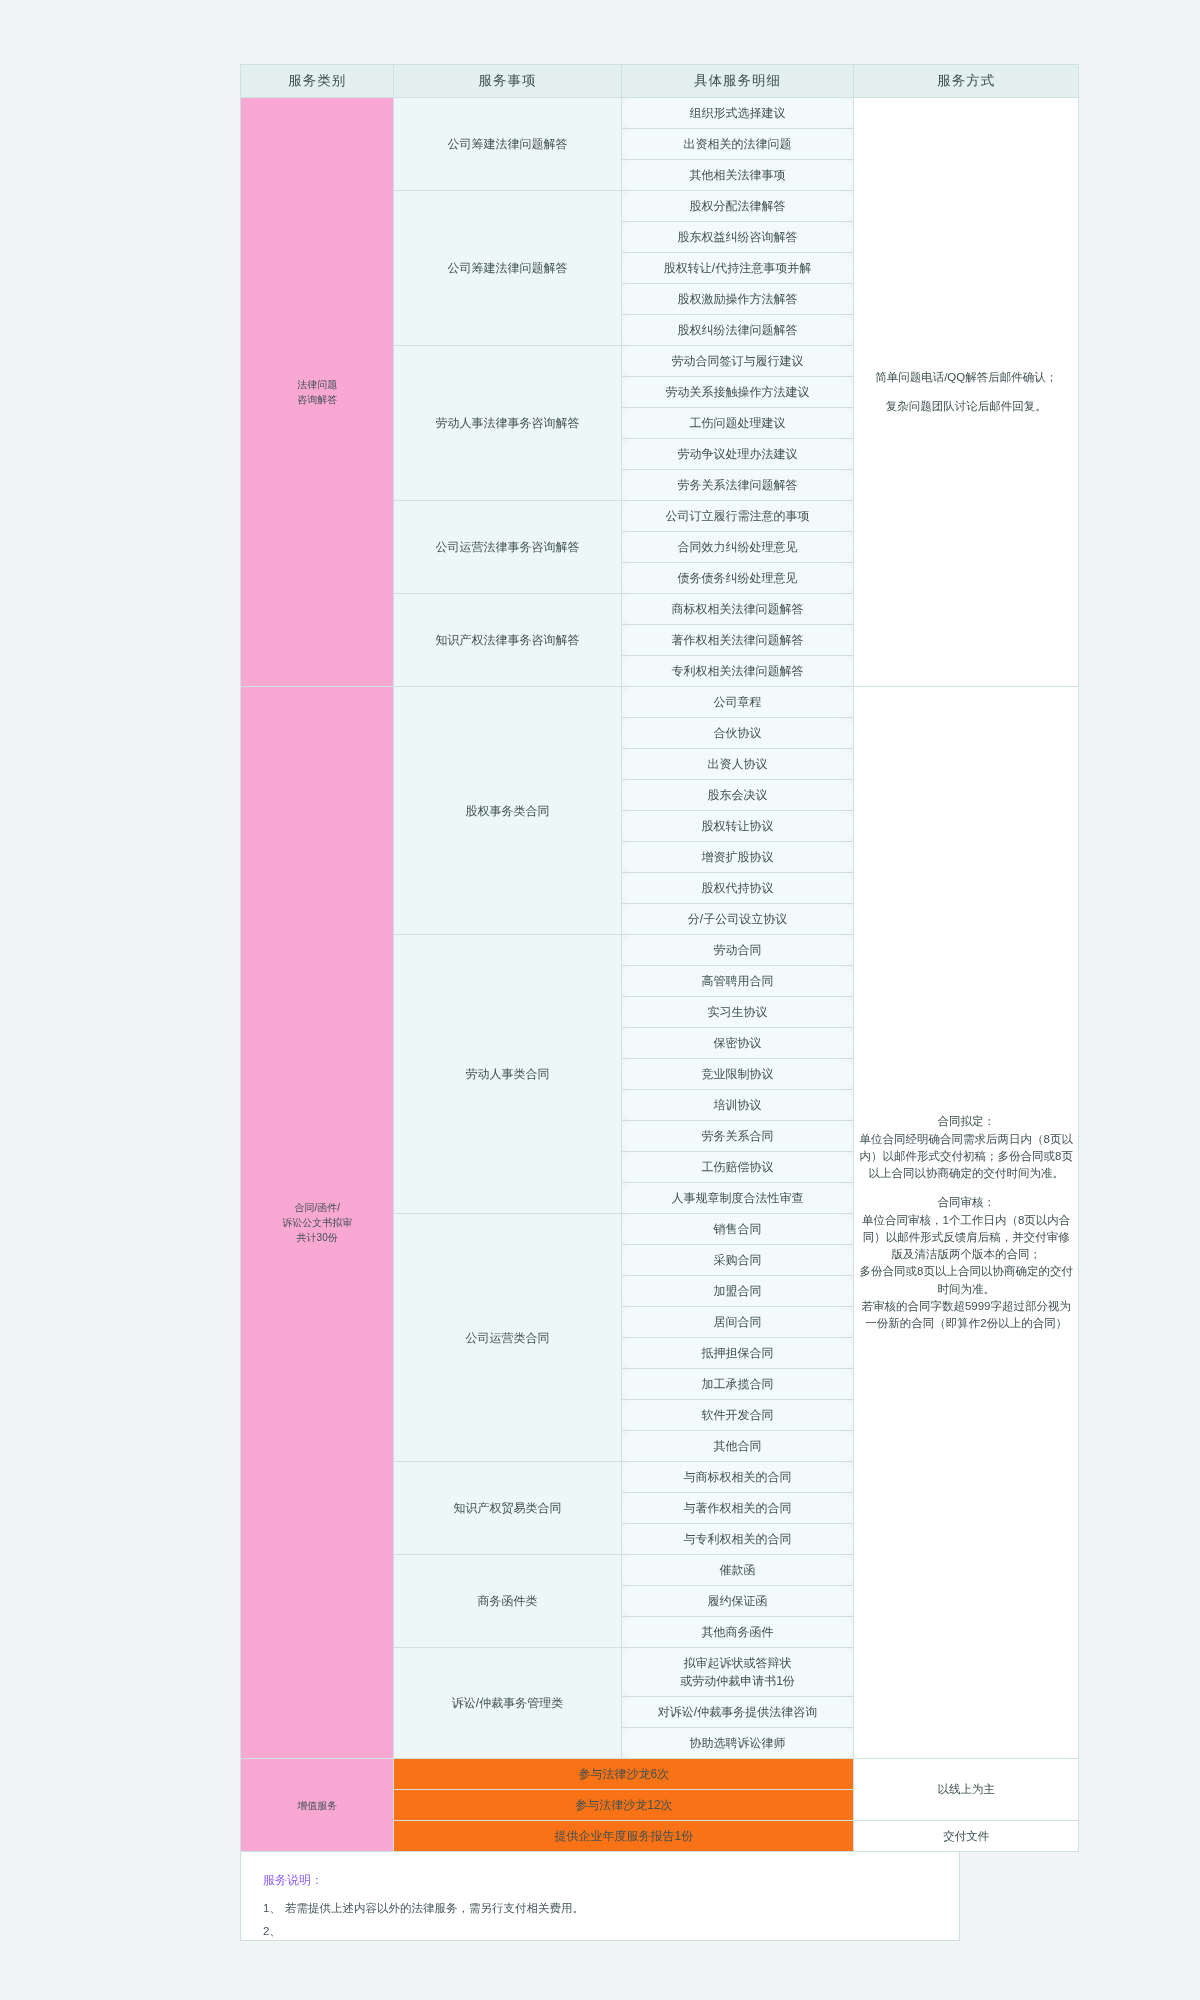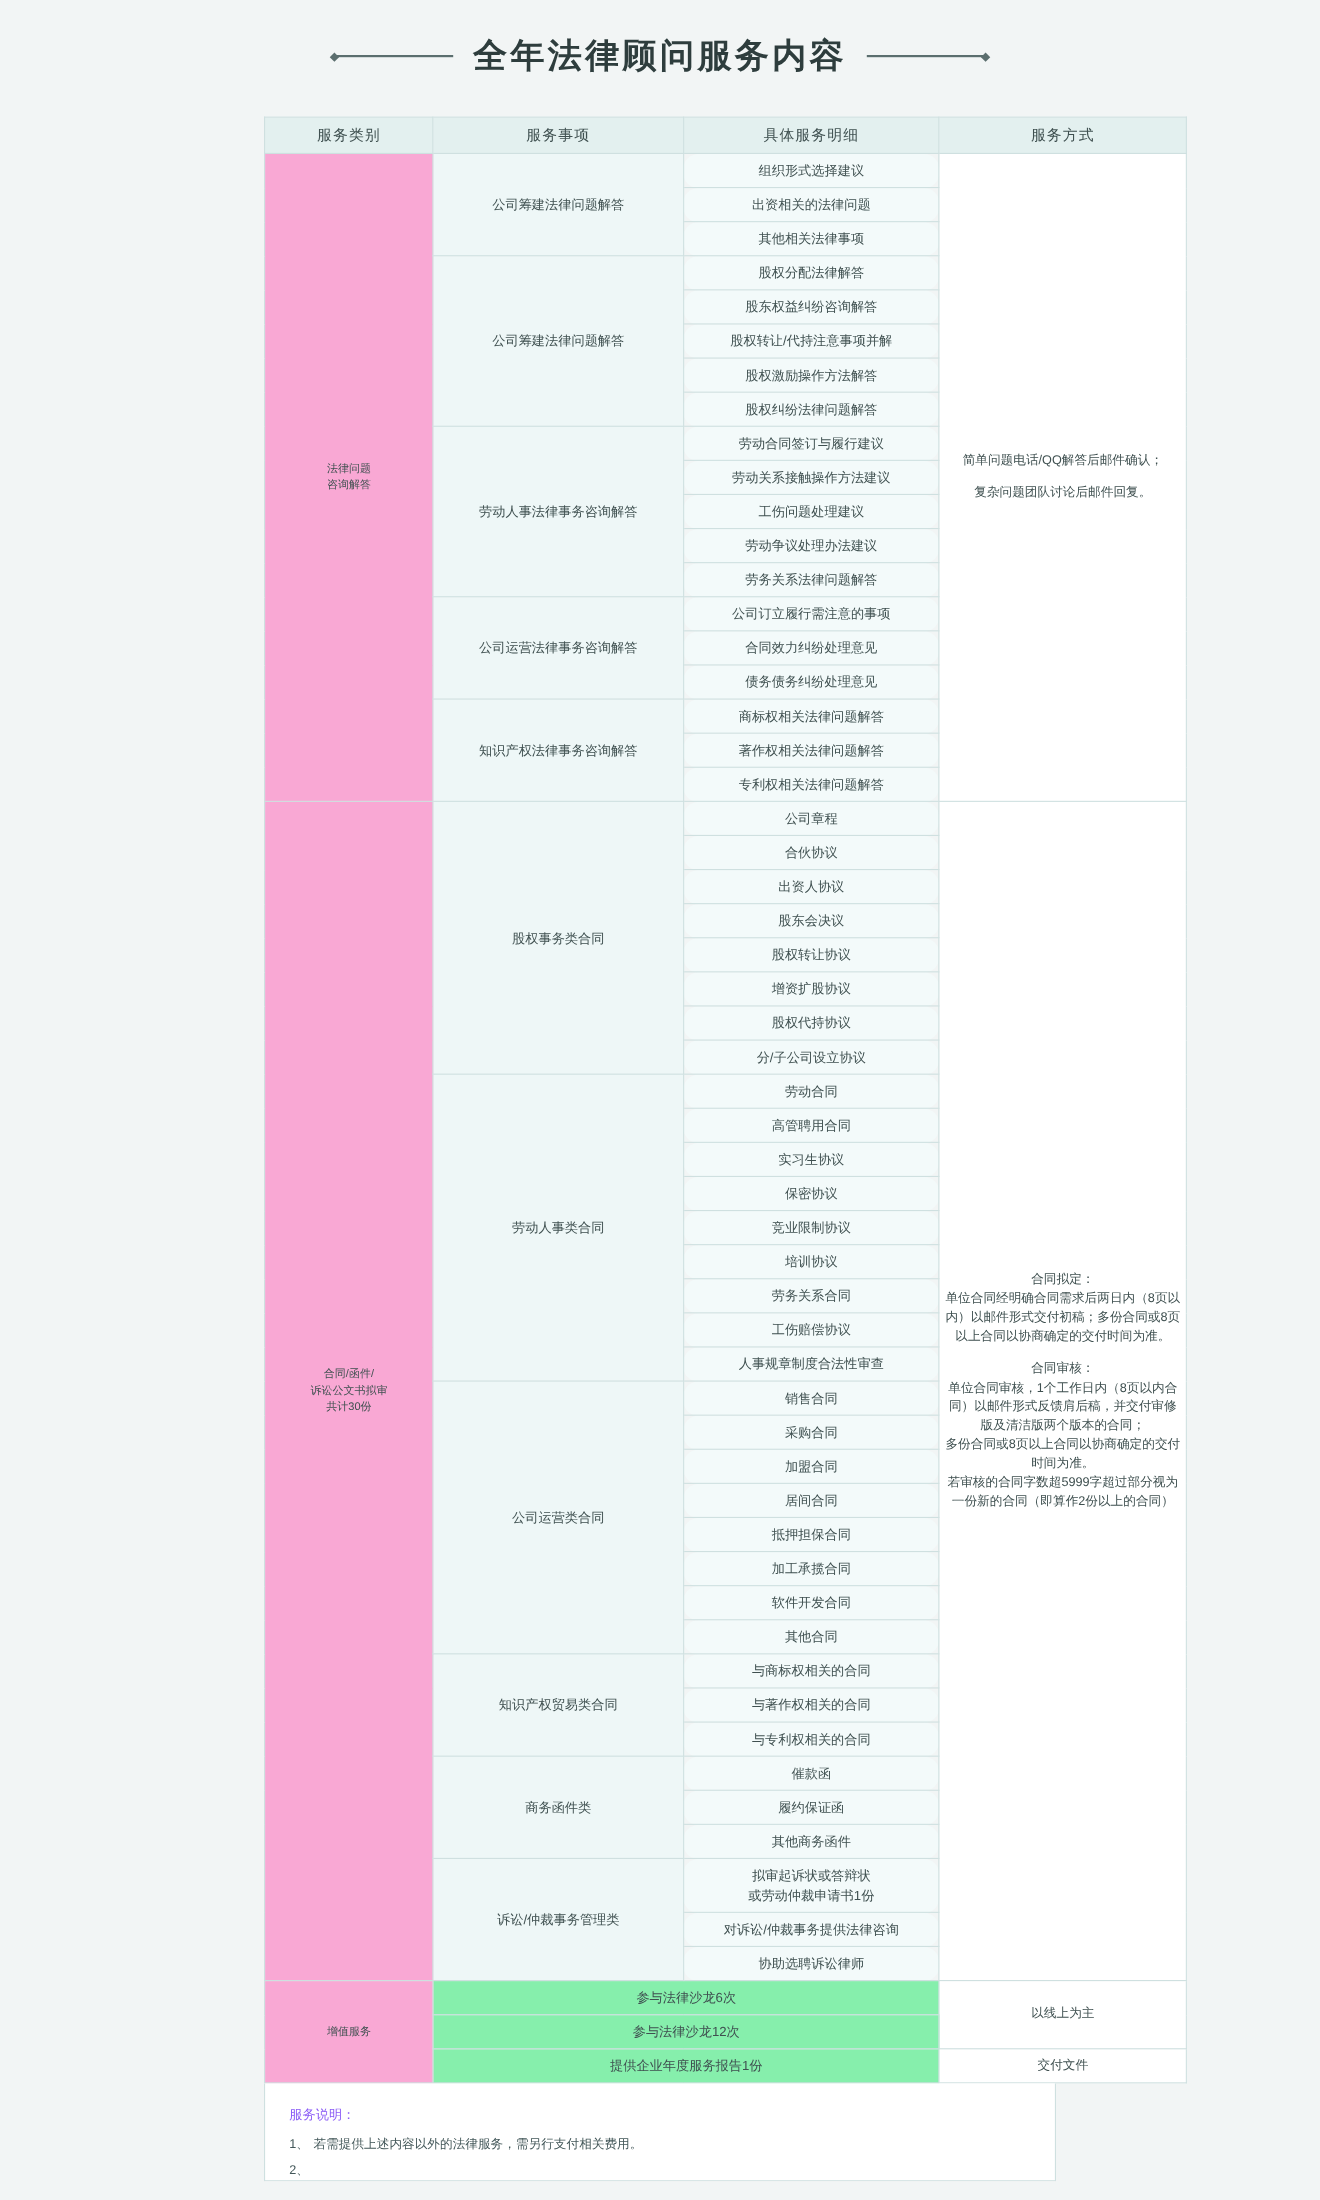--- a/index.html
+++ b/index.html
@@ -65,21 +65,21 @@
     background:#ffffff;
     font-size:11.5px;
     text-align:left;
     padding:8px 12px;
     line-height:1.85;
     vertical-align:middle;
     color:#45585a;
   }
   td.method .gap{display:block;height:12px;}
   td.method.center{text-align:center;}
-  td.value-item{background:#86efac;font-size:12px;}
+  td.value-item{background:#f97316;font-size:12px;}
 
   
   col.c1{width:112px;}
   col.c2{width:166px;}
   col.c3{width:170px;}
   col.c4{width:164px;}
 
   
   .notes{
     width:720px;margin:0 auto;border:1px solid #cfe0e0;border-top:none;
@@ -90,25 +90,20 @@
   .notes ol{margin:0;padding-left:0;list-style:none;}
   .notes li{padding-left:22px;position:relative;}
   .notes li .num{position:absolute;left:0;top:0;}
 </style>
 </head>
 <body>
 
 <div class="page">
 
   <div class="header">
-    <div class="title-row">
-      <span class="title-rule left"></span>
-      <span class="main-title">全年法律顾问服务内容</span>
-      <span class="title-rule"></span>
-    </div>
   </div>
 
   <div class="table-wrap">
     <table class="main">
       <colgroup>
           <col class="c1">
           <col class="c2">
           <col class="c3">
           <col class="c4">
         </colgroup>

